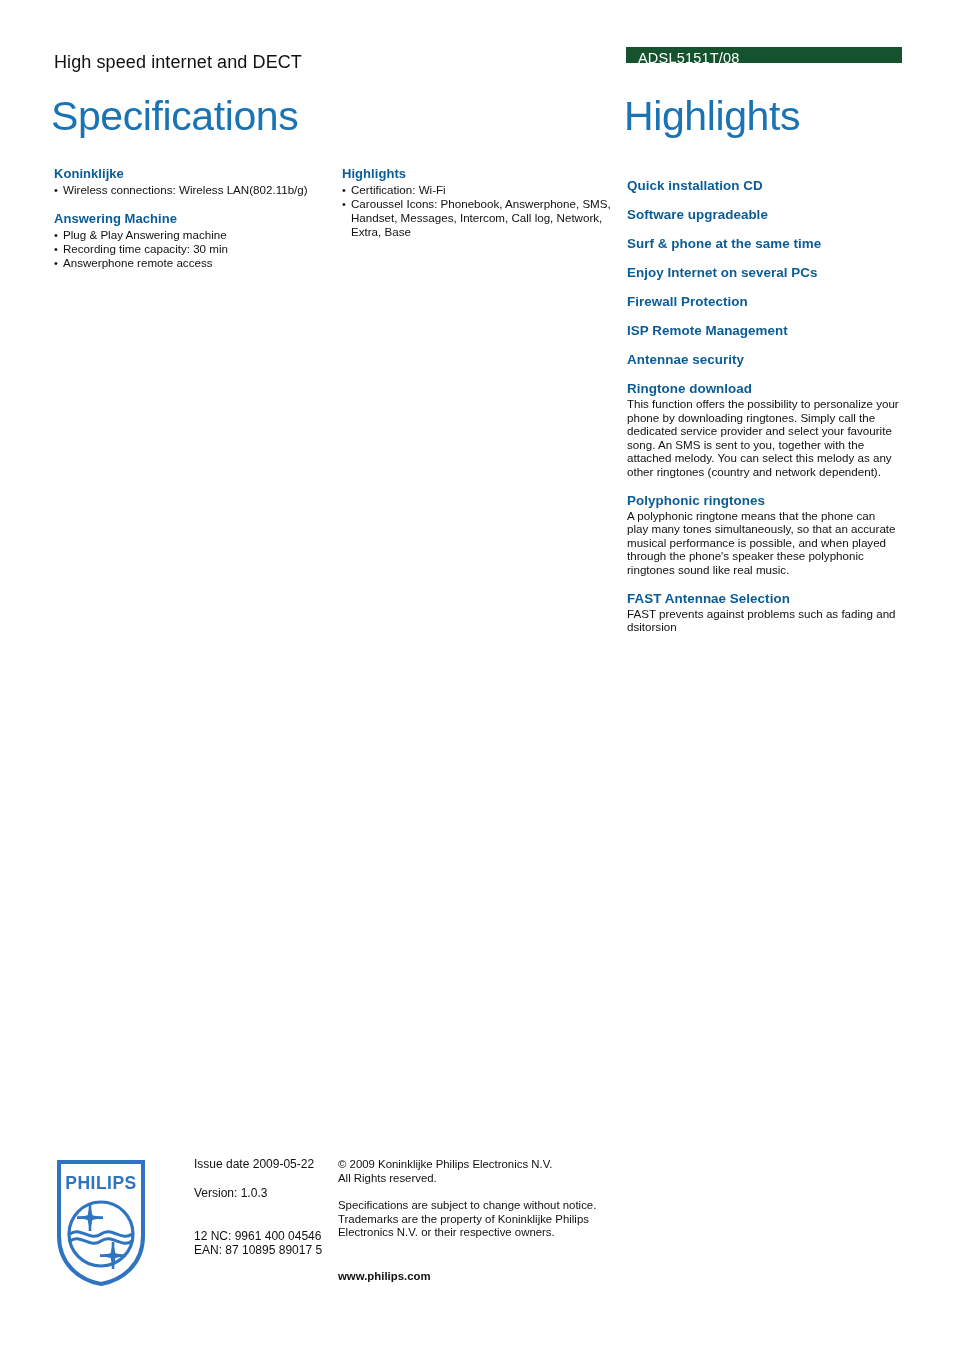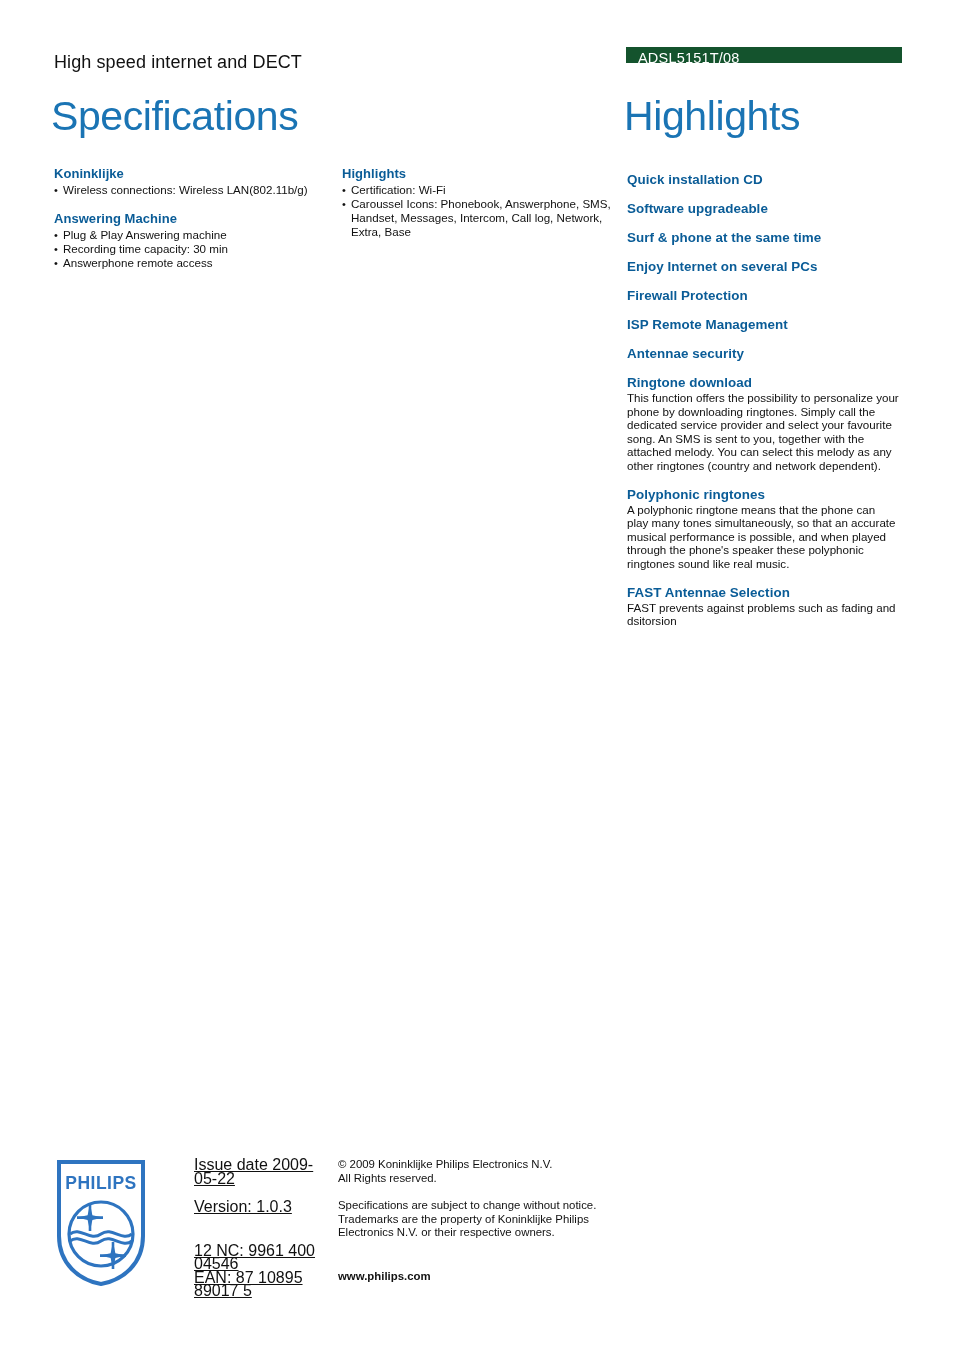--- a/index.html
+++ b/index.html
@@ -112,21 +112,21 @@
   .hl-block { margin-bottom: 0; }
 
   .hl-heading {
     color: #0a5c97;
     font-size: 13.4px;
     font-weight: bold;
     line-height: 16px;
     letter-spacing: 0.05px;
   }
   .hl-heading.spaced { margin-top: 13px; }
-  .hl-heading.first  { margin-top: 4px; }
+  .hl-heading.first  { margin-top: 10px; }
 
   .hl-body {
     font-size: 11.6px;
     line-height: 13.6px;
     color: #111111;
     margin-top: 0px;
     margin-bottom: 14px;
   }
 
   
@@ -145,24 +145,23 @@
     width: 92px;
     height: 130px;
   }
   .logo-wrap svg { display: block; }
 
   .footer-col-a {
     position: absolute;
     left: 194px;
     top: 6px;
     width: 140px;
-    font-size: 16px;
+    font-size: 12px;
     line-height: 13.5px;
     color: #111111;
-    text-decoration: underline;
   }
   .footer-col-b {
     position: absolute;
     left: 338px;
     top: 6px;
     width: 290px;
     font-size: 11.4px;
     line-height: 13.5px;
     color: #111111;
   }

